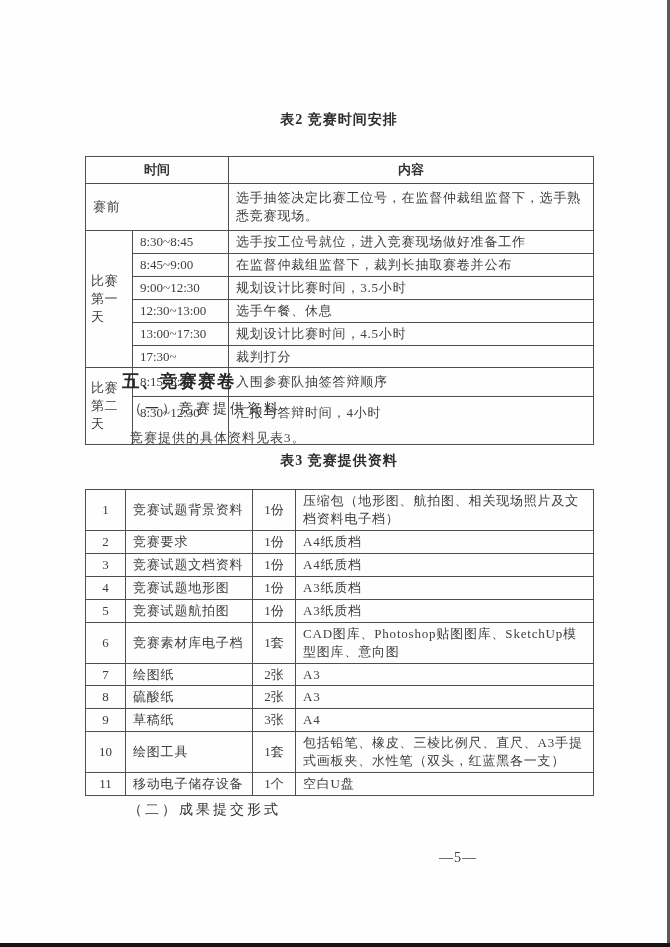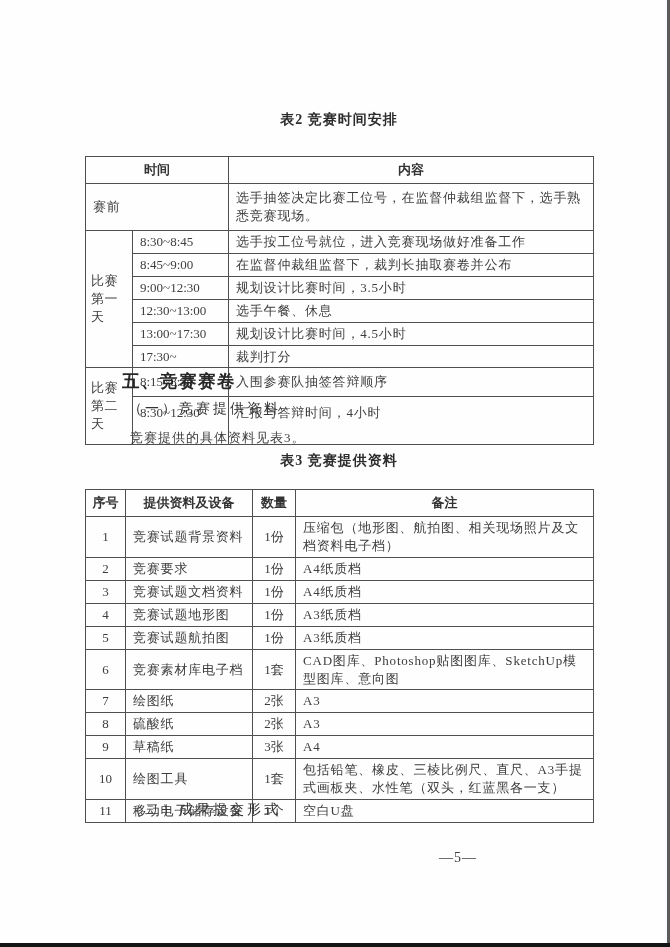--- a/index.html
+++ b/index.html
@@ -131,26 +131,20 @@
 
     <table id="table3">
       <colgroup>
           <col style="width:40px">
           <col style="width:127px">
           <col style="width:43px">
           <col style="width:298px">
         </colgroup>
       <tbody>
         <tr>
-          <th>序号</th>
-          <th>提供资料及设备</th>
-          <th>数量</th>
-          <th>备注</th>
-        </tr>
-        <tr>
           <td class="num">1</td>
           <td class="zh">竞赛试题背景资料</td>
           <td class="num">1份</td>
           <td class="zh">压缩包（地形图、航拍图、相关现场照片及文档资料电子档）</td>
         </tr>
         <tr>
           <td class="num">2</td>
           <td class="zh">竞赛要求</td>
           <td class="num">1份</td>
           <td class="zh">A4纸质档</td>

